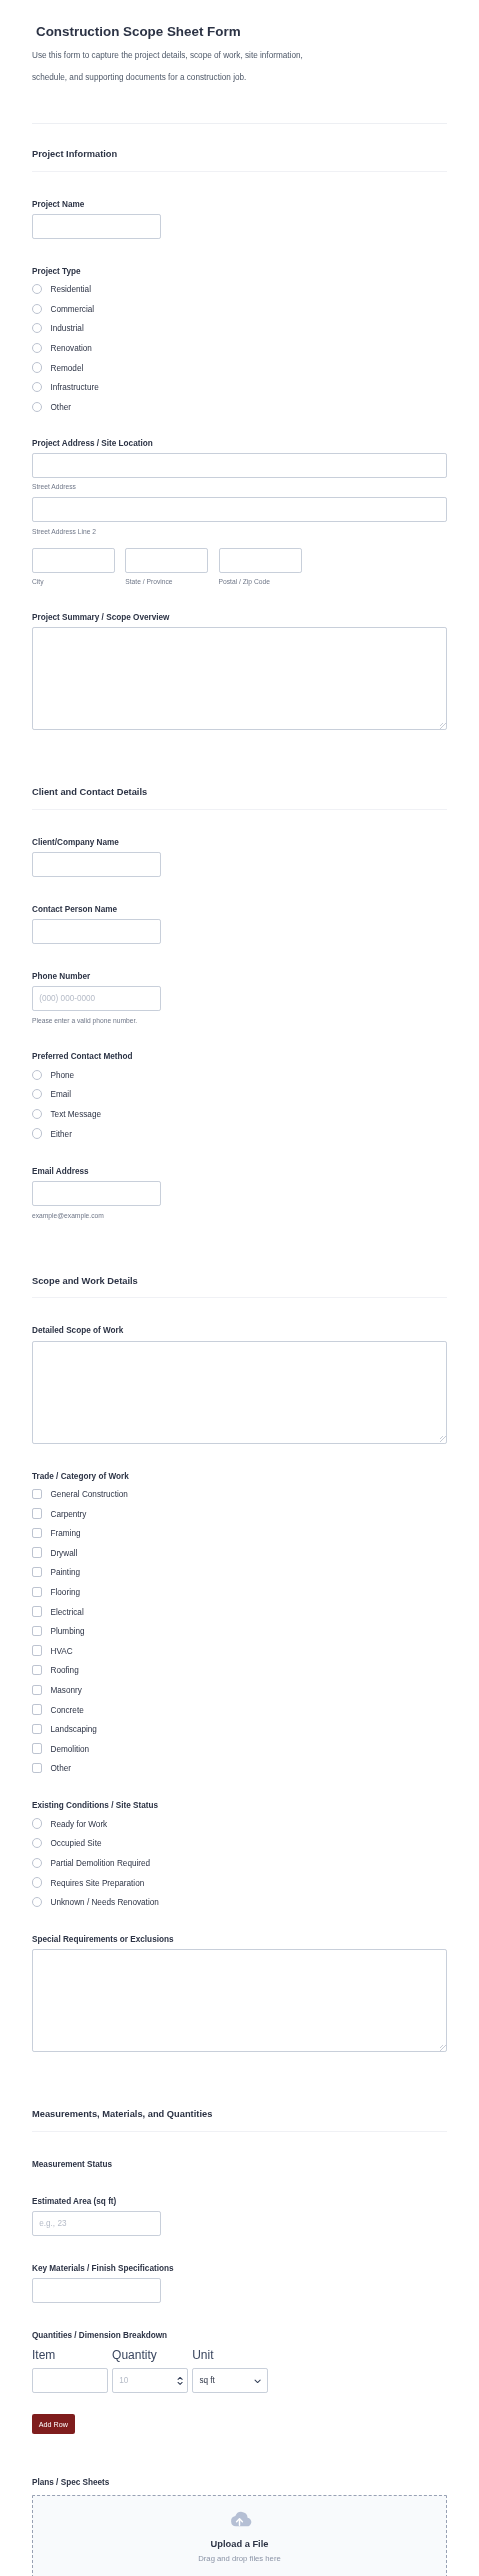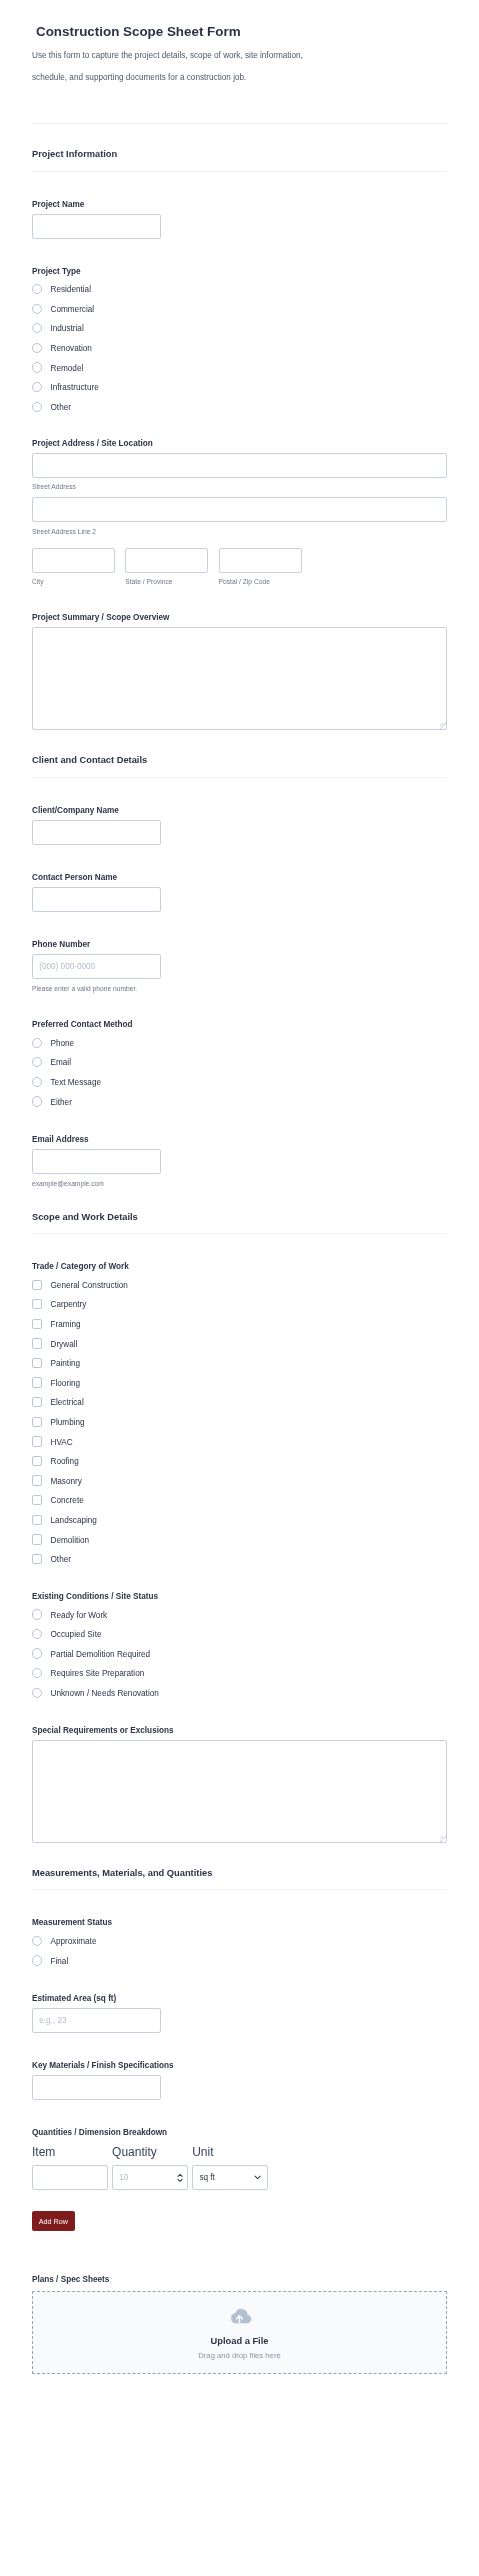--- a/index.html
+++ b/index.html
@@ -4,21 +4,21 @@
 <style>
   html,body { margin:0; padding:0; background:#ffffff; }
   body { font-family:"Liberation Sans","DejaVu Sans",sans-serif; color:#2c3345; width:479px; }
   .container { width:415px; margin:0 auto; padding-top:19.6px; }
 
   .form-title { font-size:13.4px; font-weight:700; color:#2c3345; margin:4px; }
   .form-subtitle { font-size:8.2px; color:#4e5868; line-height:22px; max-width:296px; margin-top:6.7px; }
   .hdr-divider { border:none; border-top:0.5px solid #edeff3; margin:34px 0 0 0; }
 
   .section { margin-top:25px; }
-  .section-gap { margin-top:25px; }
+  .section-gap { margin-top:57px; }
   .section-heading { font-size:9.3px; font-weight:700; color:#2c3345; margin:0; }
   .section-divider { border:none; border-top:0.5px solid #f0f1f5; margin:11.3px 0 0 0; }
 
   .field { margin-top:28px; }
   .field-label { display:block; font-size:8.2px; font-weight:600; color:#2c3345; margin-bottom:5.2px; }
   .txt-input { box-sizing:border-box; height:25px; width:129px; border:0.5px solid #c8cfda; border-radius:2.1px;
                padding:0 6.2px; font-size:8.2px; color:#2c3345; font-family:inherit; background:#fff; outline:none; }
   .txt-input.full { width:100%; }
   .txt-input::placeholder { color:#b6bcc8; opacity:1; }
   .textarea-wrap { position:relative; width:100%; }
@@ -190,20 +190,27 @@
       <label class="field-label">Email Address</label>
       <input type="text" class="txt-input" style="">
       <div class="helper">example@example.com</div>
     </div>
   </div>
 
   <div class="section section-gap">
     <h2 class="section-heading">Scope and Work Details</h2>
     <hr class="section-divider">
 
+    <div class="field">
+      <label class="field-label">Detailed Scope of Work</label>
+      <div class="textarea-wrap">
+        <textarea class="textarea" style=""></textarea>
+        <span class="resize-handle"></span>
+      </div>
+    </div>
 
     <div class="field">
       <label class="field-label">Trade / Category of Work</label>
       <div class="choices">
         <div class="choice">
           <span class="checkbox"></span>
           <span class="choice-label">General Construction</span>
         </div>
         <div class="choice">
           <span class="checkbox"></span>
@@ -298,30 +305,20 @@
       </div>
     </div>
   </div>
 
   <div class="section section-gap">
     <h2 class="section-heading">Measurements, Materials, and Quantities</h2>
     <hr class="section-divider">
 
     <div class="field">
       <label class="field-label">Measurement Status</label>
-      <div class="choices">
-        <div class="choice">
-          <span class="radio"></span>
-          <span class="choice-label">Approximate</span>
-        </div>
-        <div class="choice">
-          <span class="radio"></span>
-          <span class="choice-label">Final</span>
-        </div>
-      </div>
     </div>
 
     <div class="field">
       <label class="field-label">Estimated Area (sq ft)</label>
       <input type="text" class="txt-input" placeholder="e.g., 23" style="">
     </div>
 
     <div class="field">
       <label class="field-label">Key Materials / Finish Specifications</label>
       <input type="text" class="txt-input" style="">

